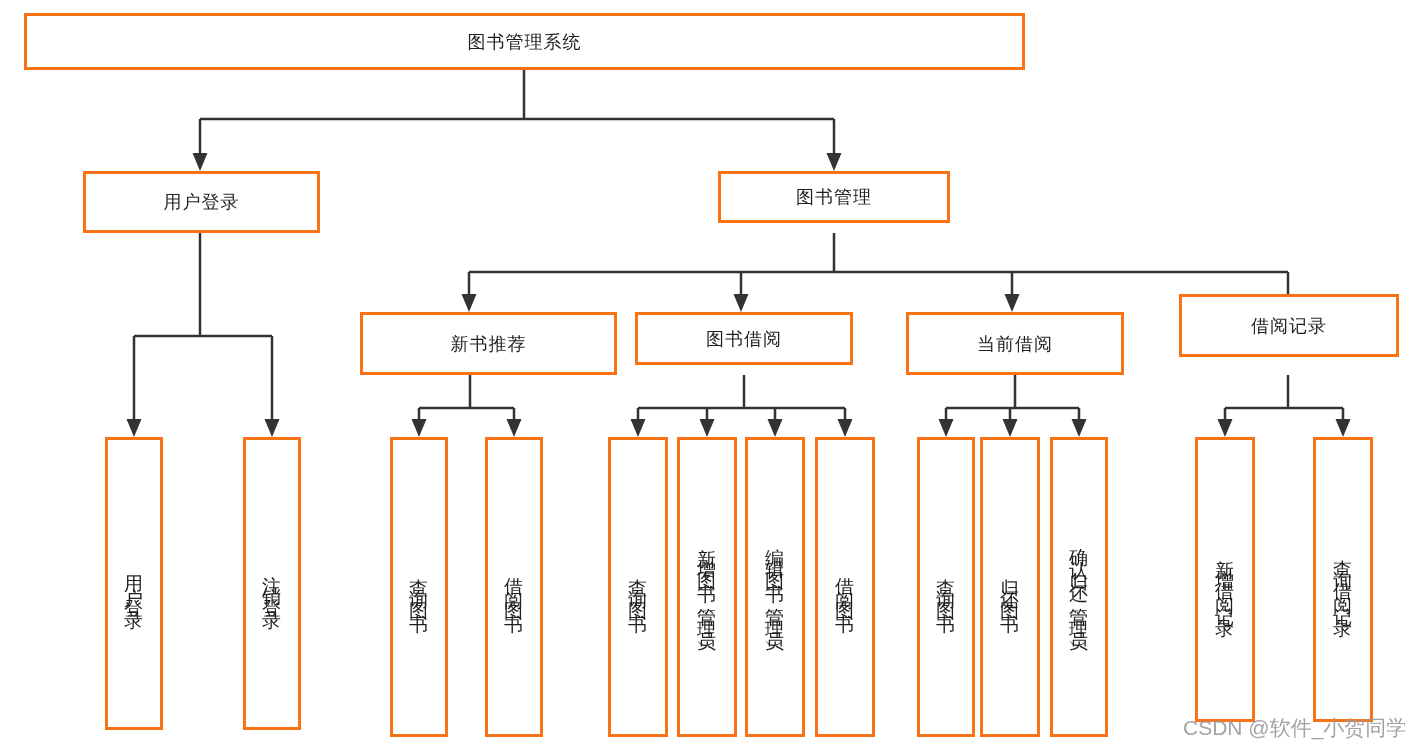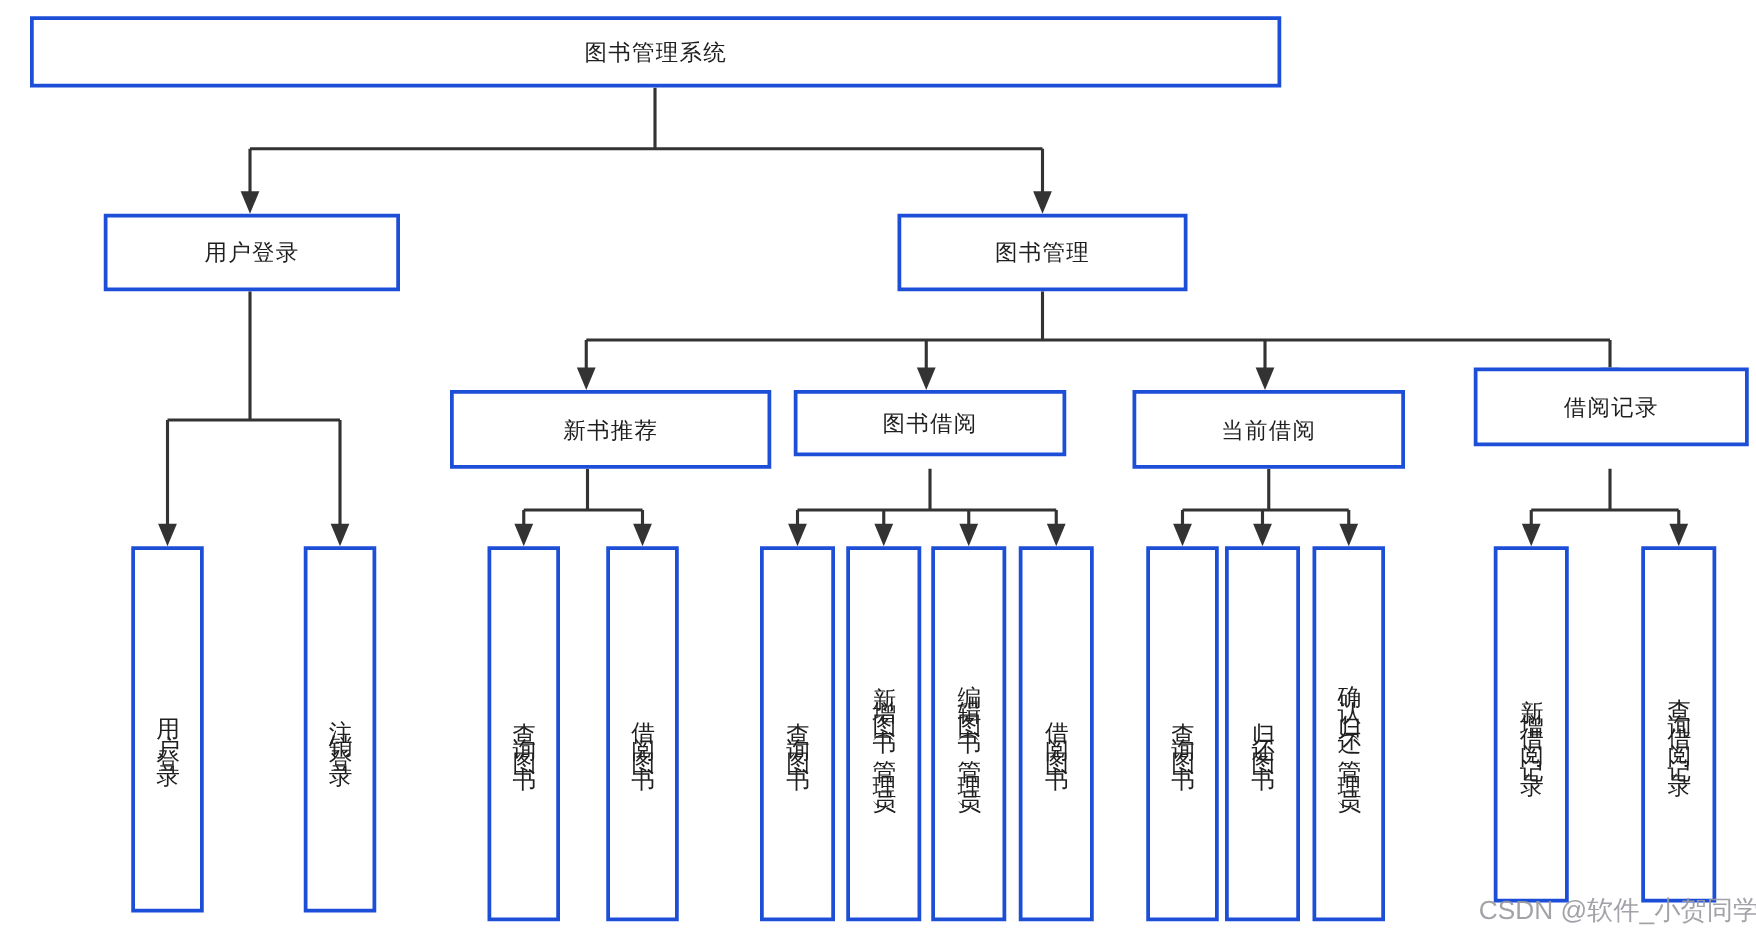--- a/index.html
+++ b/index.html
@@ -18,21 +18,21 @@
   svg.connectors {
     position: absolute;
     left: 0;
     top: 0;
     z-index: 1;
   }
   .node {
     position: absolute;
     box-sizing: border-box;
     background: #ffffff;
-    border: 3px solid #1d4ed8;
+    border: 3px solid #f97316;
     display: flex;
     align-items: center;
     justify-content: center;
     z-index: 2;
   }
   .node span {
     color: #1f1f1f;
     font-size: 18px;
     letter-spacing: 1px;
     white-space: nowrap;
@@ -100,21 +100,21 @@
     </g>
   </svg>
 
   <div class="node" style="left:24px;top:13px;width:1001px;height:57px">
     <span>图书管理系统</span>
   </div>
 
   <div class="node" style="left:83px;top:171px;width:237px;height:62px">
     <span>用户登录</span>
   </div>
-  <div class="node" style="left:718px;top:171px;width:232px;height:62px">
+  <div class="node" style="left:718px;top:171px;width:232px;height:52px">
     <span>图书管理</span>
   </div>
 
   <div class="node" style="left:360px;top:312px;width:257px;height:63px">
     <span>新书推荐</span>
   </div>
   <div class="node" style="left:635px;top:312px;width:218px;height:53px">
     <span>图书借阅</span>
   </div>
   <div class="node" style="left:906px;top:312px;width:218px;height:63px">

